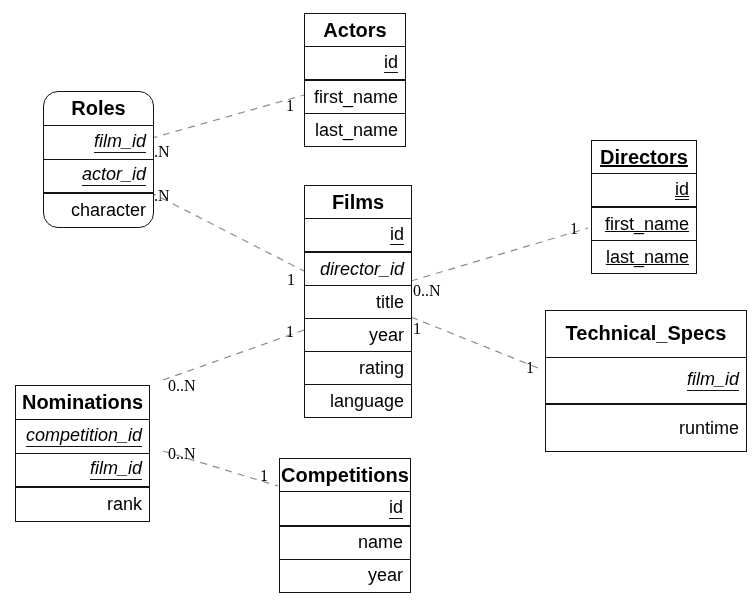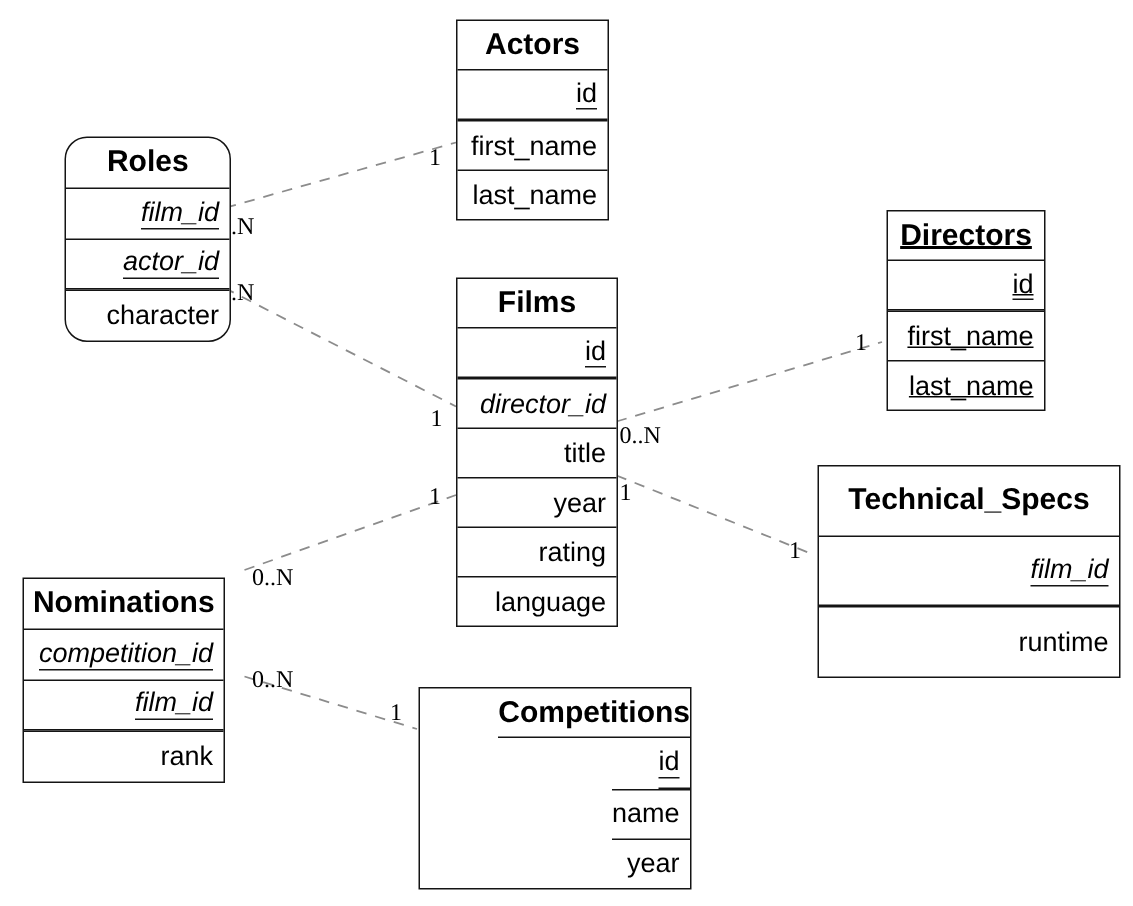--- a/index.html
+++ b/index.html
@@ -136,21 +136,21 @@
   <div class="tbl" style="left:545px;top:310px;width:202px;height:142px;text-align:center;">
     <div class="hdr">Technical_Specs</div>
     <div class="row">
         <span class="fld pk fk">film_id</span>
       </div>
     <div class="row thick">
         <span class="fld">runtime</span>
       </div>
   </div>
 
-  <div class="tbl" style="left:279px;top:458px;width:182px;height:135px;align-items:flex-end;">
+  <div class="tbl" style="left:279px;top:458px;width:132px;height:135px;">
     <div class="hdr">Competitions</div>
     <div class="row">
         <span class="fld pk">id</span>
       </div>
     <div class="row thick">
         <span class="fld">name</span>
       </div>
     <div class="row">
         <span class="fld">year</span>
       </div>

